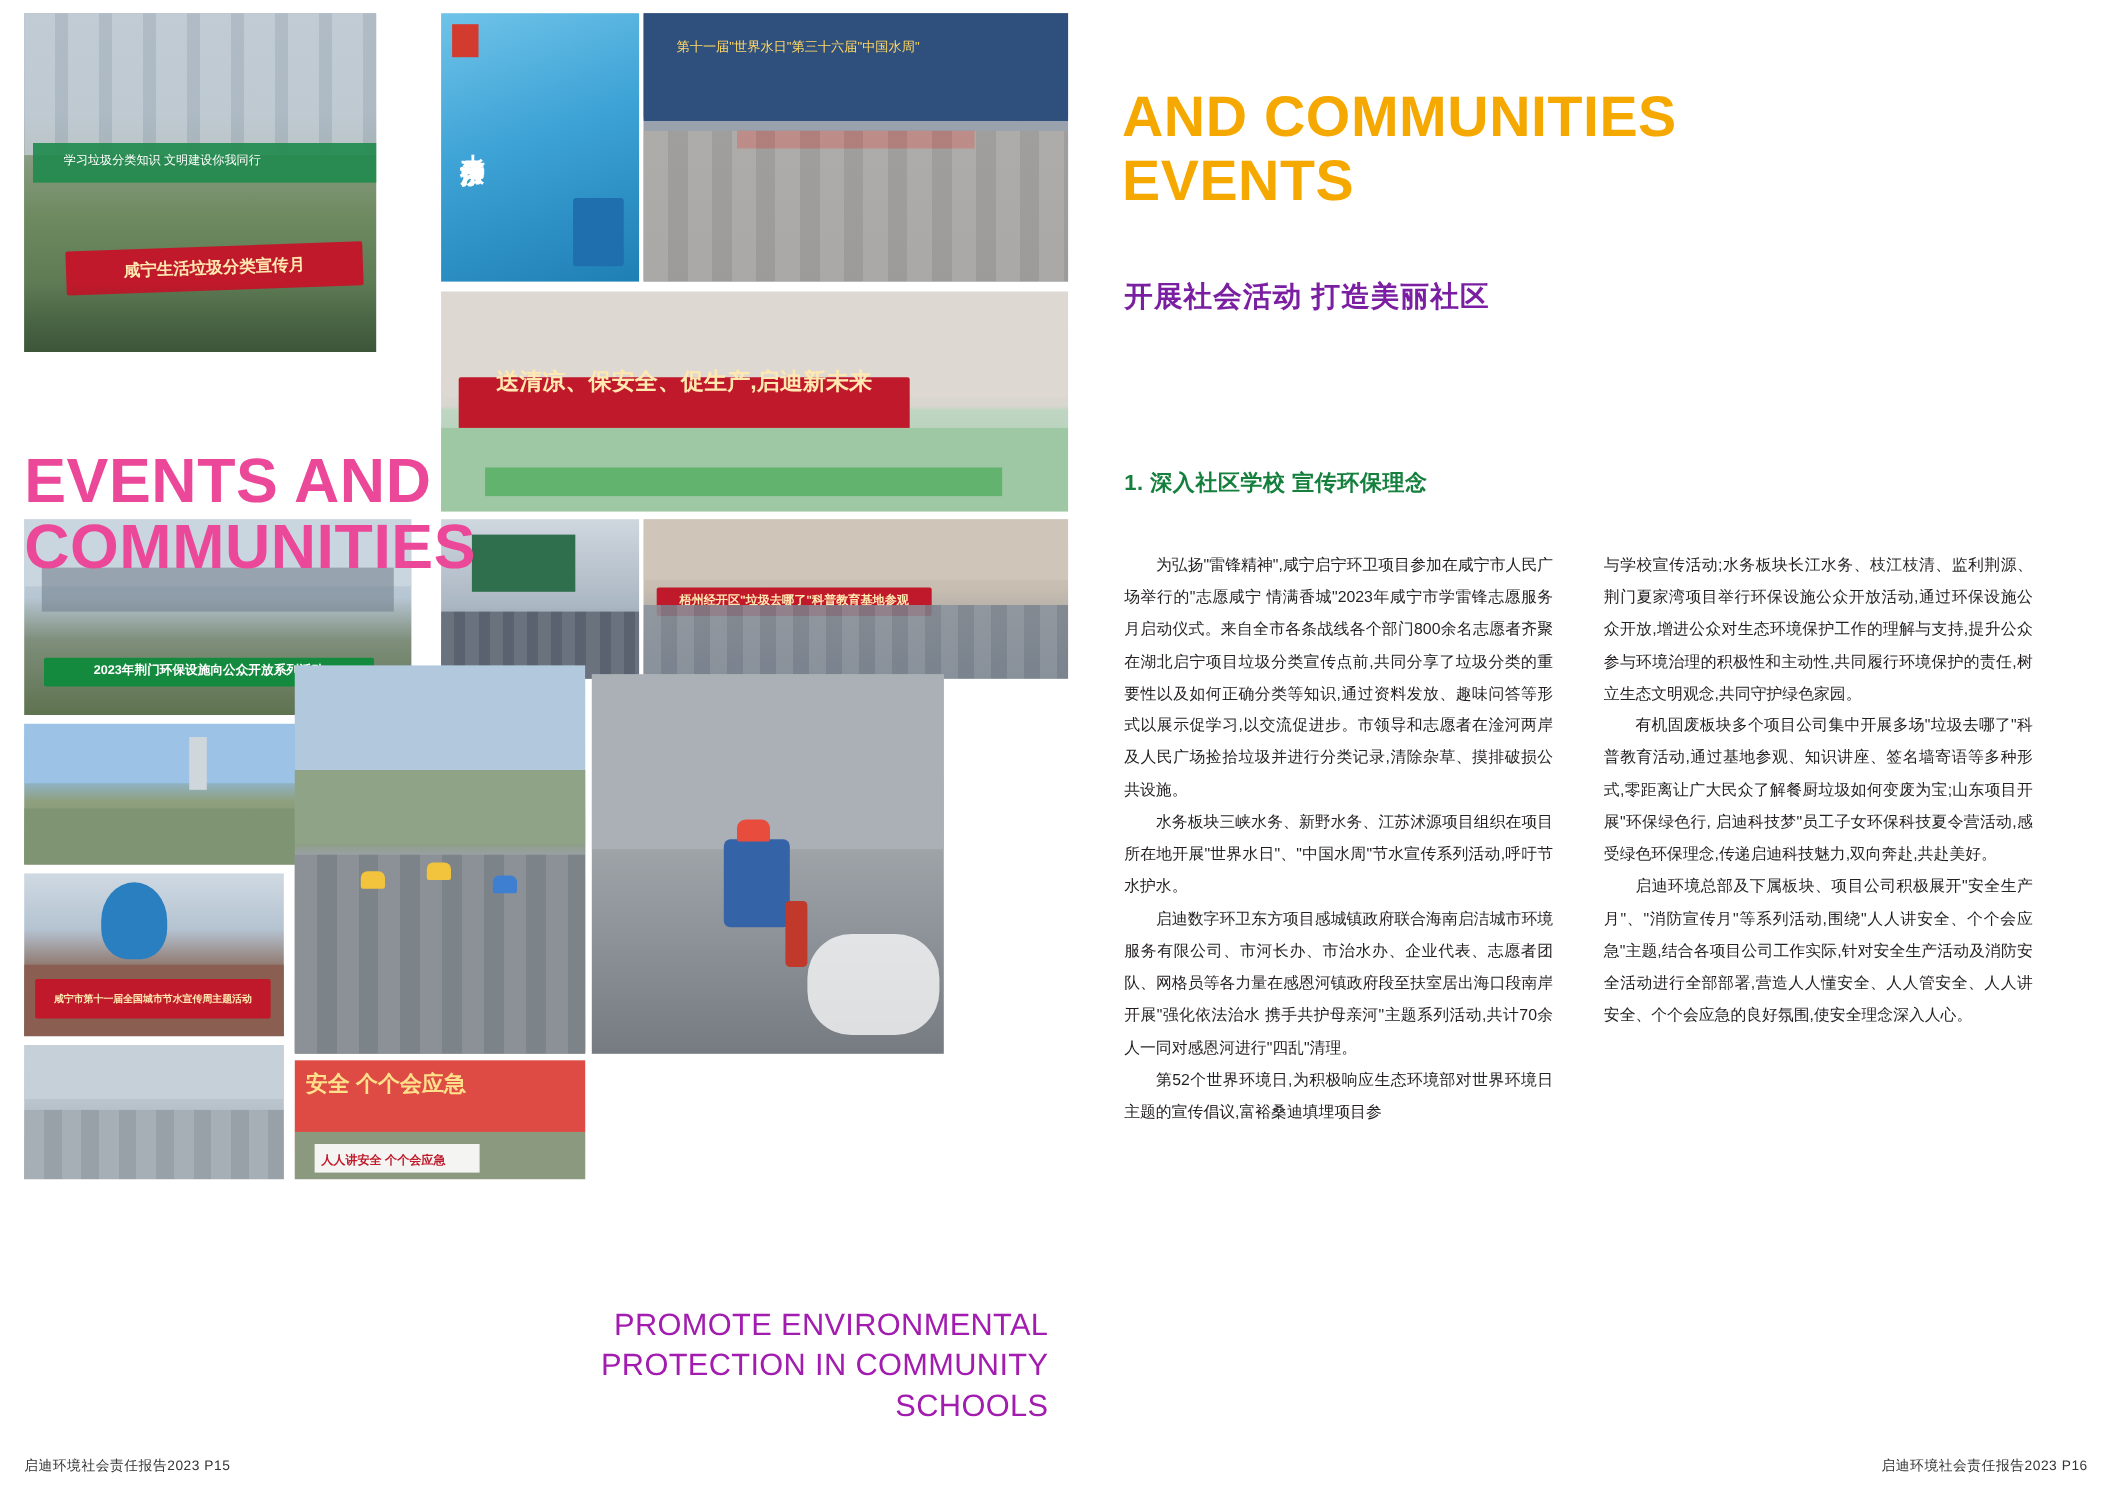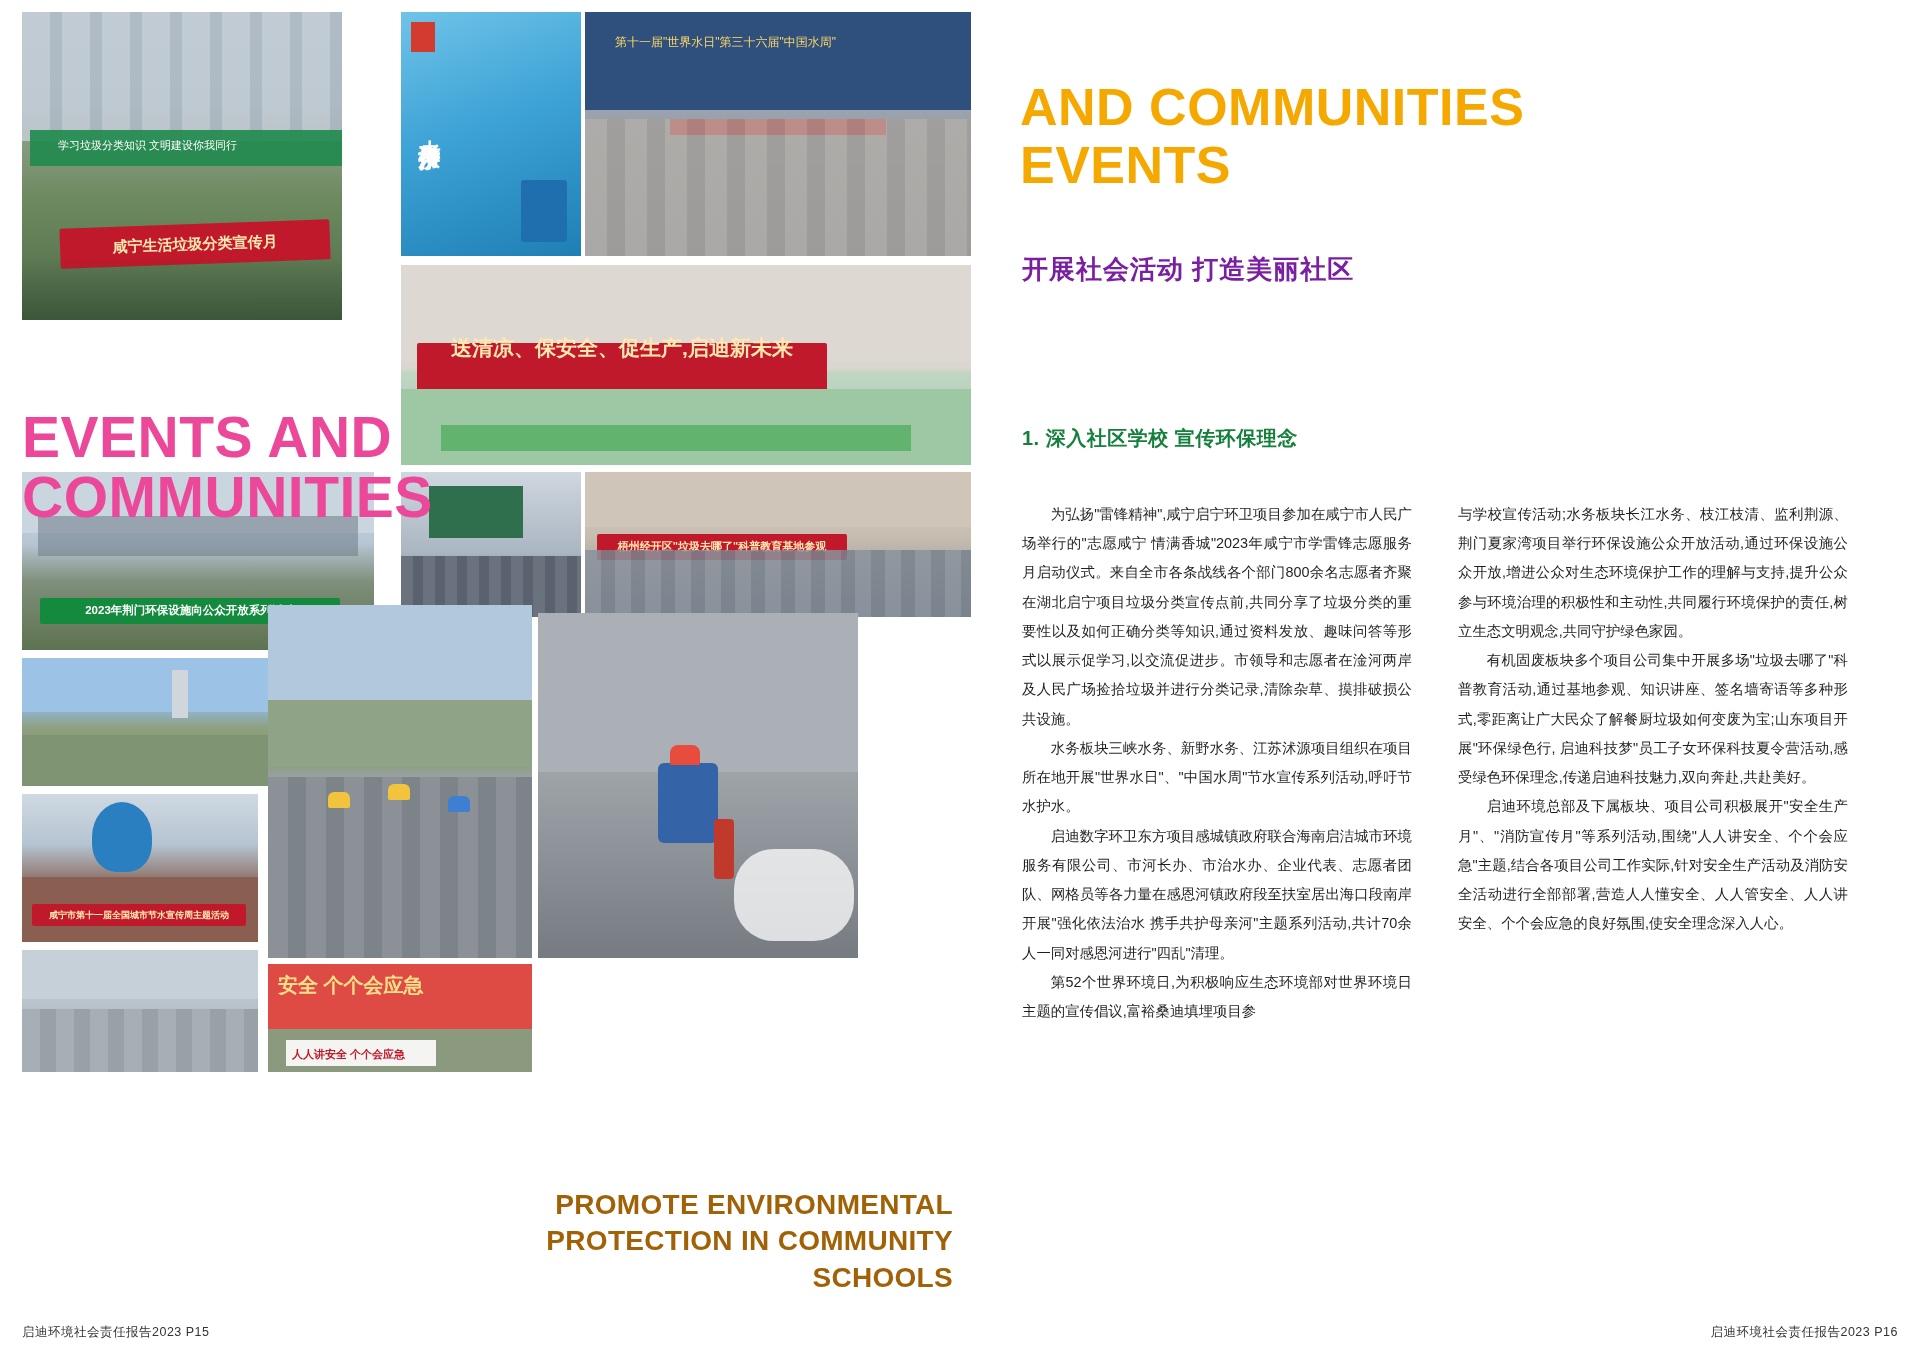--- a/index.html
+++ b/index.html
@@ -75,22 +75,22 @@
     line-height: 1.05;
     letter-spacing: .5px;
   }
 
   .promote-title {
     position: absolute;
     right: 22px;
     bottom: 62px;
     width: 430px;
     text-align: right;
-    color: #a16207;
-    font-weight: bold;
+    color: #a21caf;
+    font-weight: normal;
     font-size: 28px;
     line-height: 1.3;
     letter-spacing: .3px;
   }
 
   .footer-left {
     position: absolute;
     left: 22px;
     bottom: 17px;
     font-size: 12.5px;
@@ -258,21 +258,21 @@
       <div style="position:absolute;left:120px;top:150px;width:60px;height:80px;background:#3563a8;border-radius:6px;"></div>
       <div style="position:absolute;left:176px;top:206px;width:20px;height:60px;background:#c0392b;border-radius:4px;"></div>
       <div style="position:absolute;left:196px;top:236px;width:120px;height:92px;background:rgba(255,255,255,.75);border-radius:40px;"></div>
       <div style="position:absolute;left:132px;top:132px;width:30px;height:20px;background:#e74c3c;border-radius:8px 8px 2px 2px;"></div>
     </div>
 
     <div class="photo" style="left:22px; top:794px; width:236px; height:148px;
                 background:linear-gradient(180deg,#cfd9e2 0%,#b5c4d2 34%,#8b6e62 60%,#6d564c 100%);">
       <div style="position:absolute;left:70px;top:8px;width:60px;height:70px;background:#2a7fc1;border-radius:50% 50% 40% 40%;"></div>
       <div style="position:absolute;left:0;bottom:0;width:100%;height:44%;background:#8a5f52;"></div>
-      <div class="banner-red" style="left:10px;bottom:16px;width:214px;height:22px;font-size:9px;">咸宁市第十一届全国城市节水宣传周主题活动</div>
+      <div class="banner-red" style="left:10px;bottom:16px;width:214px;height:36px;font-size:9px;">咸宁市第十一届全国城市节水宣传周主题活动</div>
     </div>
 
     <div class="photo" style="left:22px; top:950px; width:236px; height:122px;
                 background:linear-gradient(180deg,#cdd6de 0%,#b9c3cc 44%,#9aa2ab 100%);">
       <div style="position:absolute;left:0;top:0;width:100%;height:40%;background:#c6d0d9;"></div>
       <div style="position:absolute;left:0;bottom:0;width:100%;height:52%;
                   background:repeating-linear-gradient(90deg,#a6aeb6 0 18px,#98a0a8 18px 34px);"></div>
     </div>
 
     <div class="photo" style="left:268px; top:964px; width:264px; height:108px;

